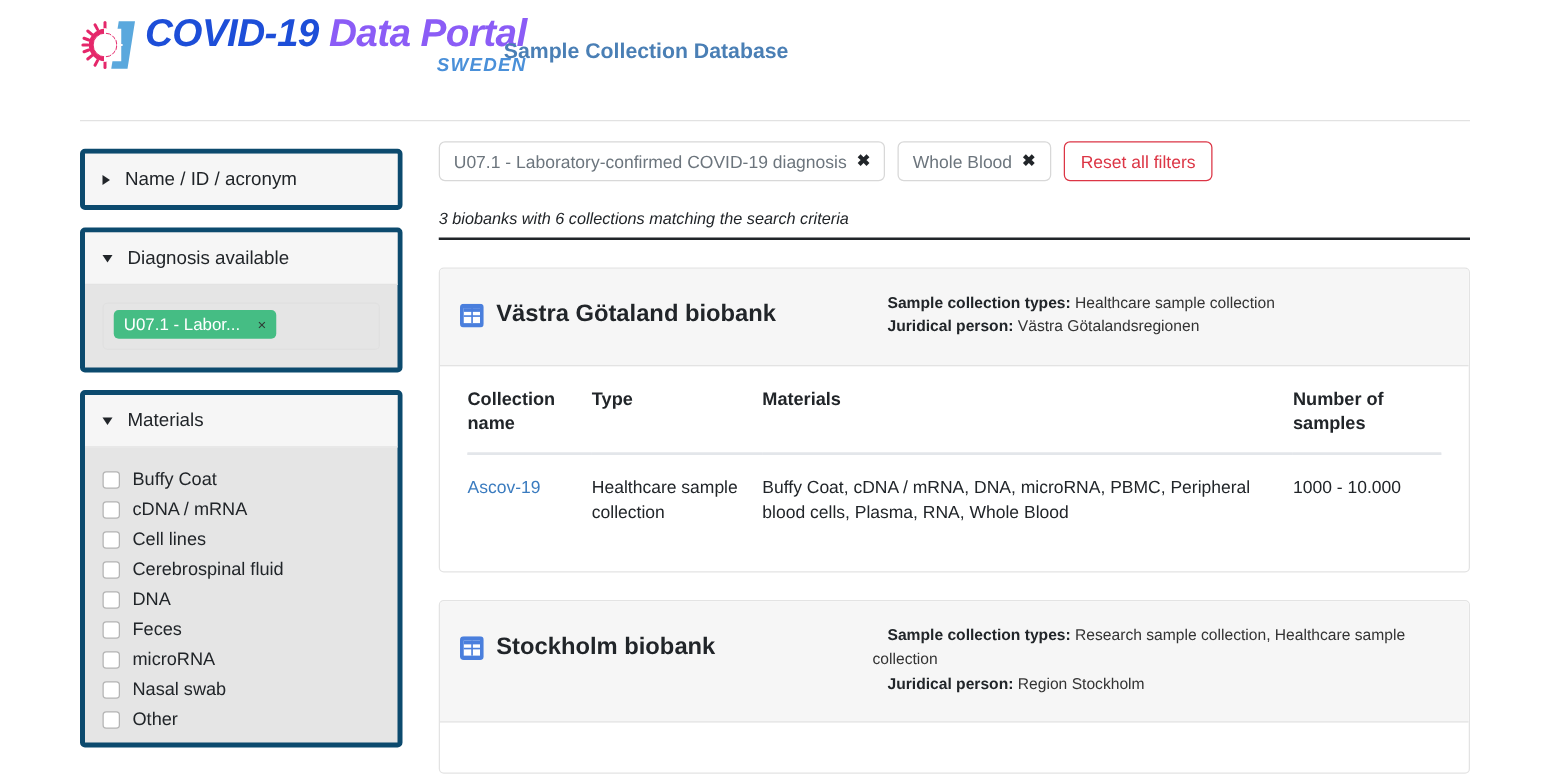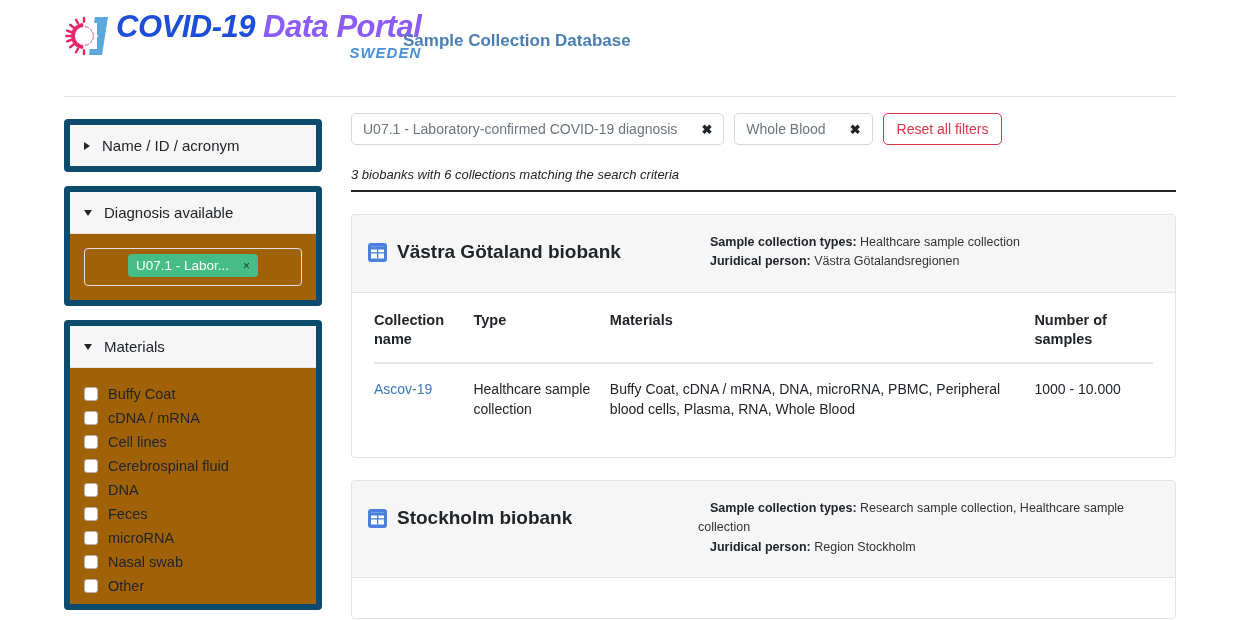--- a/index.html
+++ b/index.html
@@ -47,22 +47,22 @@
     white-space: nowrap;
   }
   .hdr-divider {
     position: absolute; left: 64px; top: 96px;
     width: 1112px; height: 1px; background: #e2e2e2;
   }
 
   
   .sidebar { position: absolute; left: 64px; top: 119px; width: 258px; }
   .panel {
-    border: 6px solid #0c4a6e; border-radius: 4px;
-    background: #a16207; margin-bottom: 14px; text-align: center;
+    border: 4px solid #0c4a6e; border-radius: 4px;
+    background: #e5e5e5; margin-bottom: 14px;
   }
   .panel-head {
     background: #f6f6f6;
     padding: 12px 14px;
     display: flex; align-items: center; gap: 12px;
     font-size: 15px; color: #212529;
   }
   .panel.has-body .panel-head { border-bottom: 1px solid #e3e3e3; }
   .caret { width: 0; height: 0; flex: none; }
   .caret.right {
@@ -95,21 +95,21 @@
   }
   .cb {
     width: 14px; height: 14px; flex: none;
     border: 1px solid #b4b4b4; border-radius: 3px; background: #fff;
   }
 
   
   .main { position: absolute; left: 351px; top: 113px; width: 825px; }
   .filterbar { display: flex; align-items: center; gap: 10px; }
   .pill {
-    display: inline-flex; align-items: center; gap: 24px;
+    display: inline-flex; align-items: flex-start; gap: 8px;
     border: 1px solid #d8d8d8; border-radius: 5px;
     background: #ffffff; padding: 7px 11px;
     font-size: 14px; color: #6c757d; white-space: nowrap;
   }
   .pill-x { color: #212529; font-weight: 700; font-size: 13px; }
   .btn-reset {
     border: 1px solid #dc3545; border-radius: 5px;
     background: #ffffff; color: #dc3545;
     padding: 7px 13px; font-size: 14px; white-space: nowrap;
     font-family: "Liberation Sans", sans-serif;

